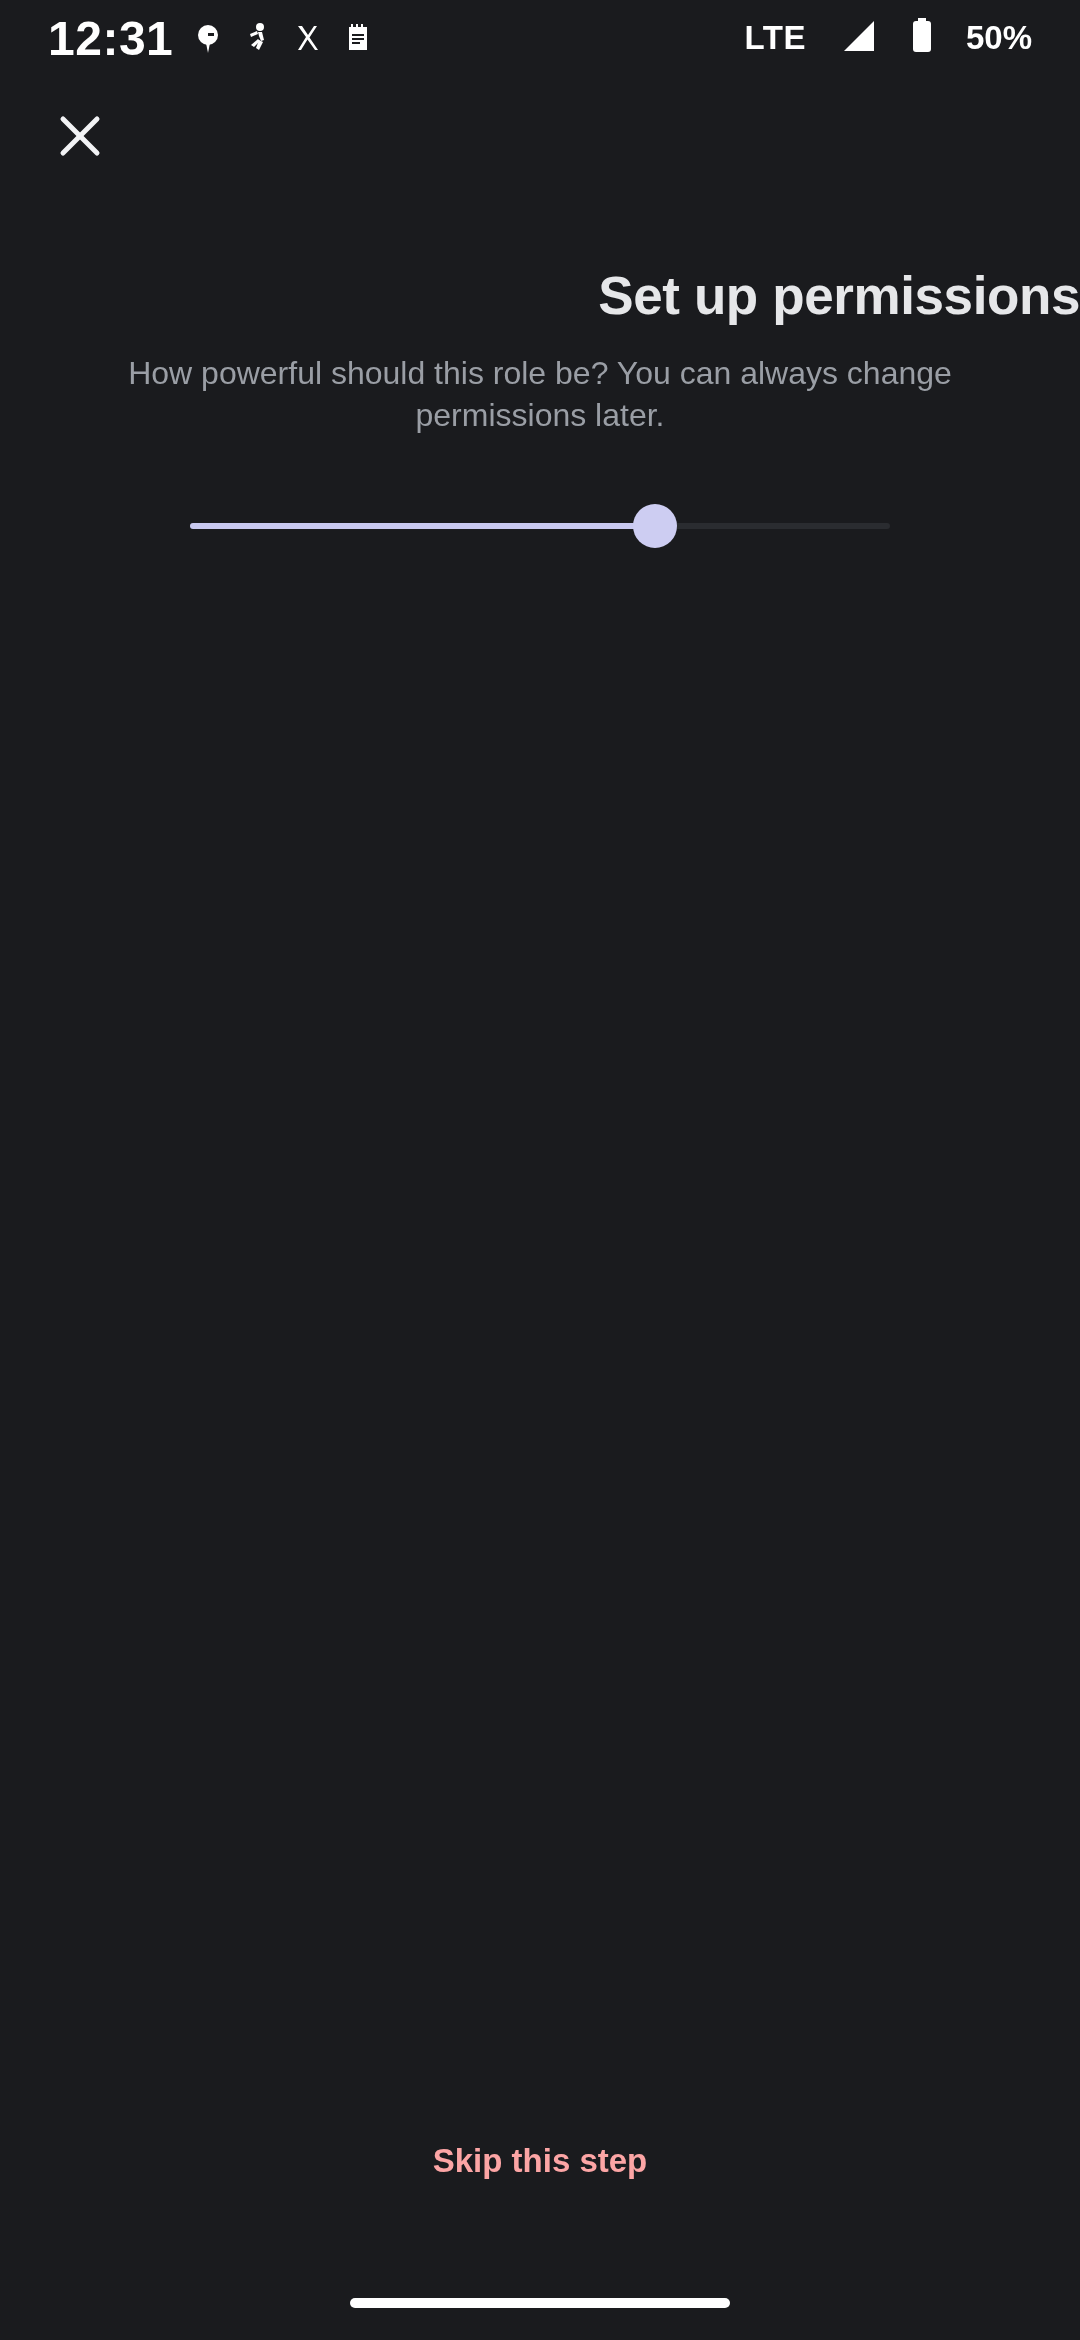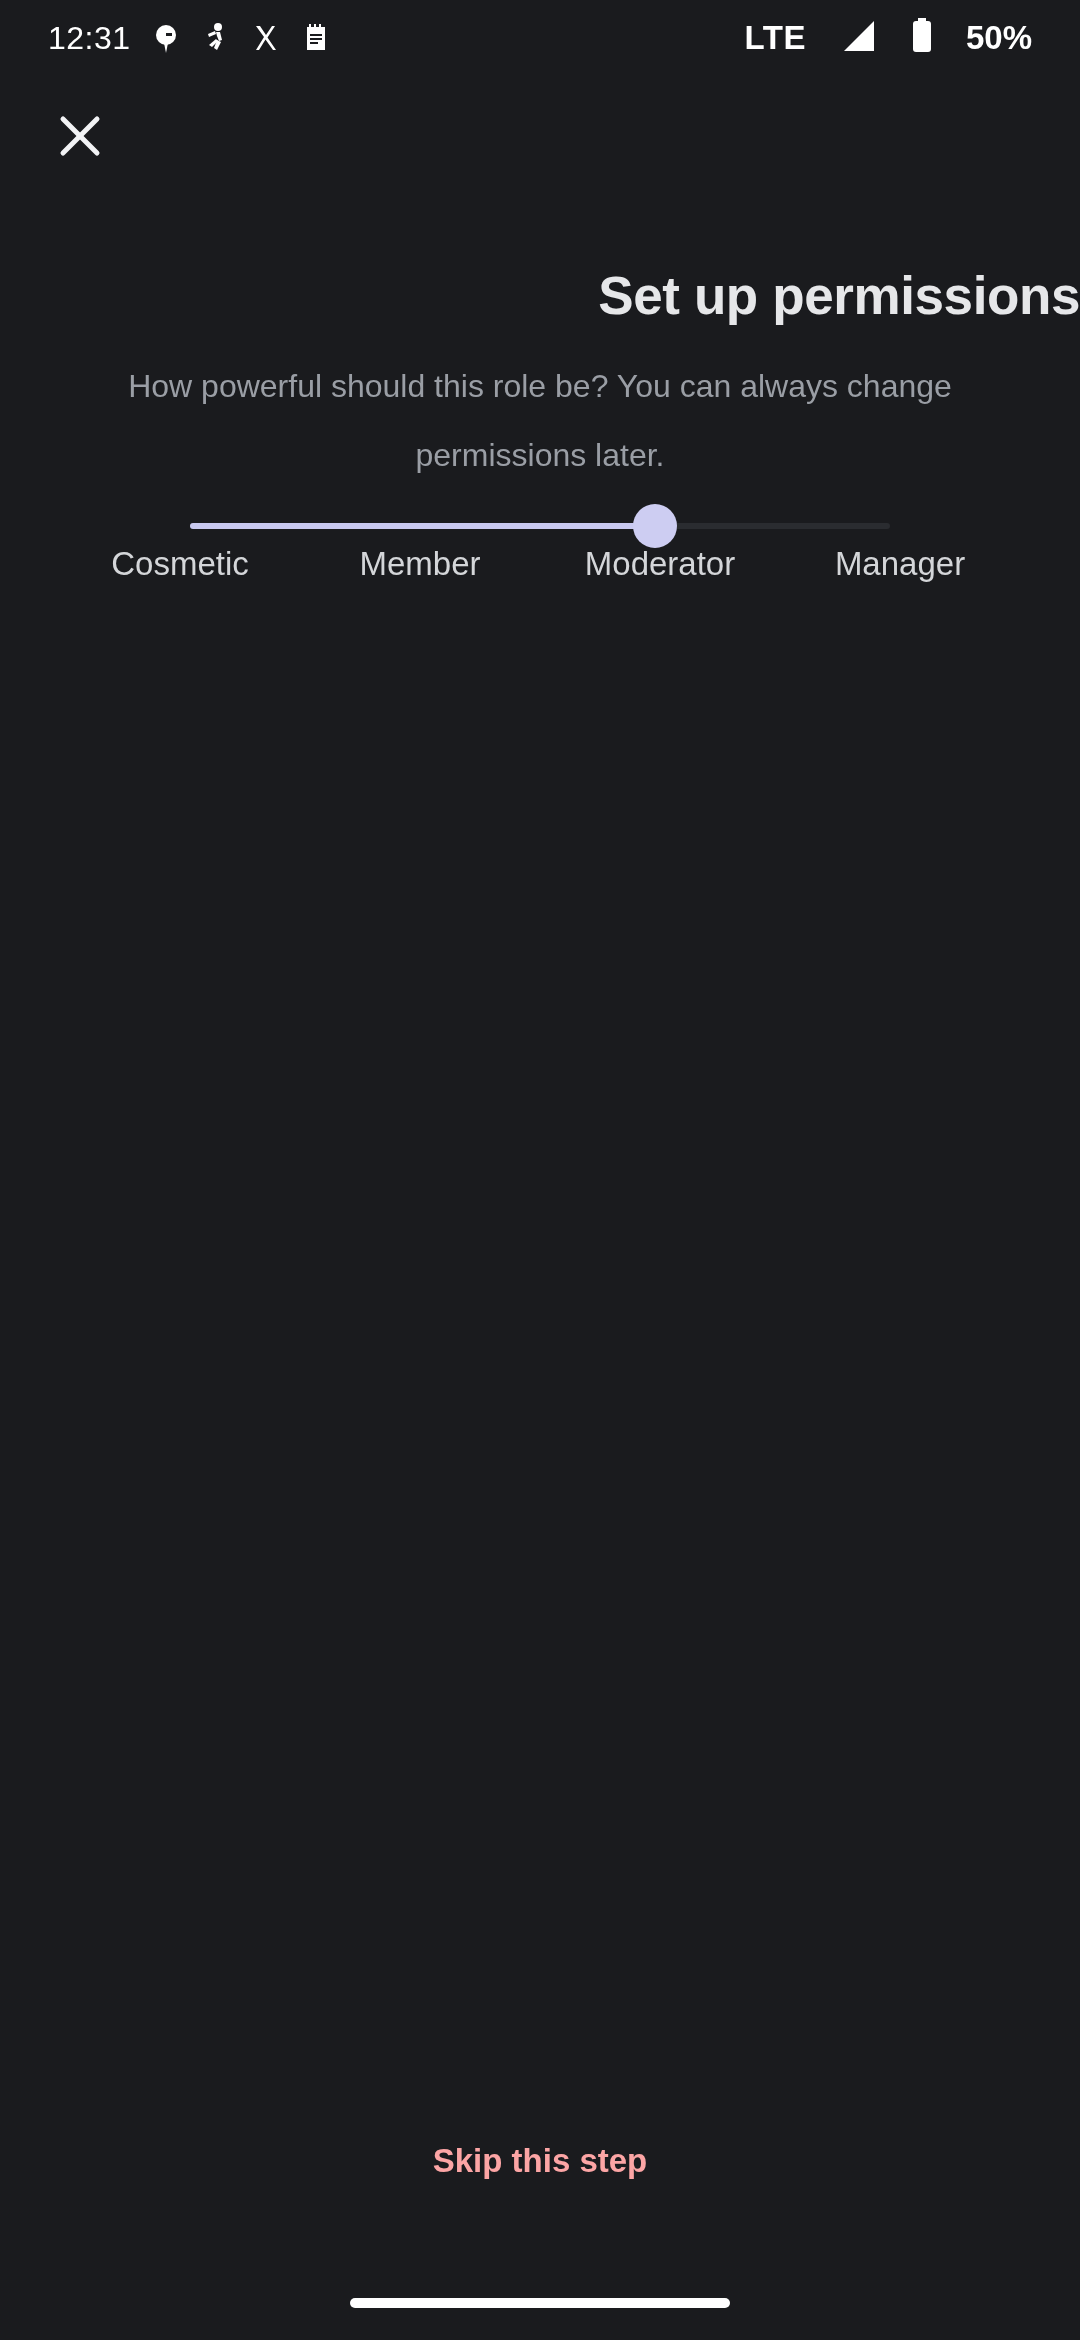--- a/index.html
+++ b/index.html
@@ -11,21 +11,21 @@
   }
   .screen { position:relative; width:1080px; height:2340px; background:#1a1b1e; }
 
   
   .statusbar {
     position:absolute; top:0; left:0; width:1080px; height:76px;
     display:flex; align-items:center; padding:0 48px;
     color:#ffffff;
   }
   .sb-left { display:flex; align-items:center; gap:20px; }
-  .sb-clock { font-size:32px; font-weight:400; letter-spacing:0.5px; }
+  .sb-clock { font-size:48px; font-weight:700; letter-spacing:0.5px; }
   .sb-icons { display:flex; align-items:center; gap:20px; }
   .sb-ic { width:30px; height:34px; display:flex; align-items:center; justify-content:center; }
   .sb-right { margin-left:auto; display:flex; align-items:center; gap:32px; }
   .sb-lte { font-size:33px; font-weight:700; letter-spacing:0.5px; }
   .sb-batt-txt { font-size:33px; font-weight:700; }
 
   
   .header {
     position:absolute; top:76px; left:0; width:1080px; height:120px;
   }
@@ -38,21 +38,21 @@
     font-size:27px; font-weight:700; letter-spacing:1.6px; color:#949ba4;
   }
 
   
   .title {
     position:absolute; top:265px; left:0; width:1080px; text-align:right;
     font-size:53px; font-weight:700; color:#e6e7e9; letter-spacing:-0.4px;
   }
   .subtitle {
     position:absolute; top:352px; left:50px; width:980px; text-align:center;
-    font-size:32px; line-height:69px; color:#9a9ea5; font-weight:400;
+    font-size:32px; line-height:42px; color:#9a9ea5; font-weight:400;
   }
 
   
   .slider-wrap { position:absolute; top:504px; left:0; width:1080px; height:44px; }
   .track-bg {
     position:absolute; left:190px; top:19px; width:700px; height:6px;
     background:#2a2c30; border-radius:3px;
   }
   .track-fill {
     position:absolute; left:190px; top:19px; width:465px; height:6px;
@@ -156,26 +156,20 @@
   </div>
 
   <div class="title">Set up permissions</div>
   <div class="subtitle">How powerful should this role be? You can always change permissions later.</div>
 
   <div class="slider-wrap">
     <div class="track-bg"></div>
     <div class="track-fill"></div>
     <div class="thumb"></div>
   </div>
-  <div class="tier-labels">
-    <span>Cosmetic</span>
-    <span>Member</span>
-    <span>Moderator</span>
-    <span>Manager</span>
-  </div>
 
   <div class="carousel-mask">
     
   </div>
 
   <div class="skip">Skip this step</div>
   <div class="home-indicator"></div>
 
 </div>
 

